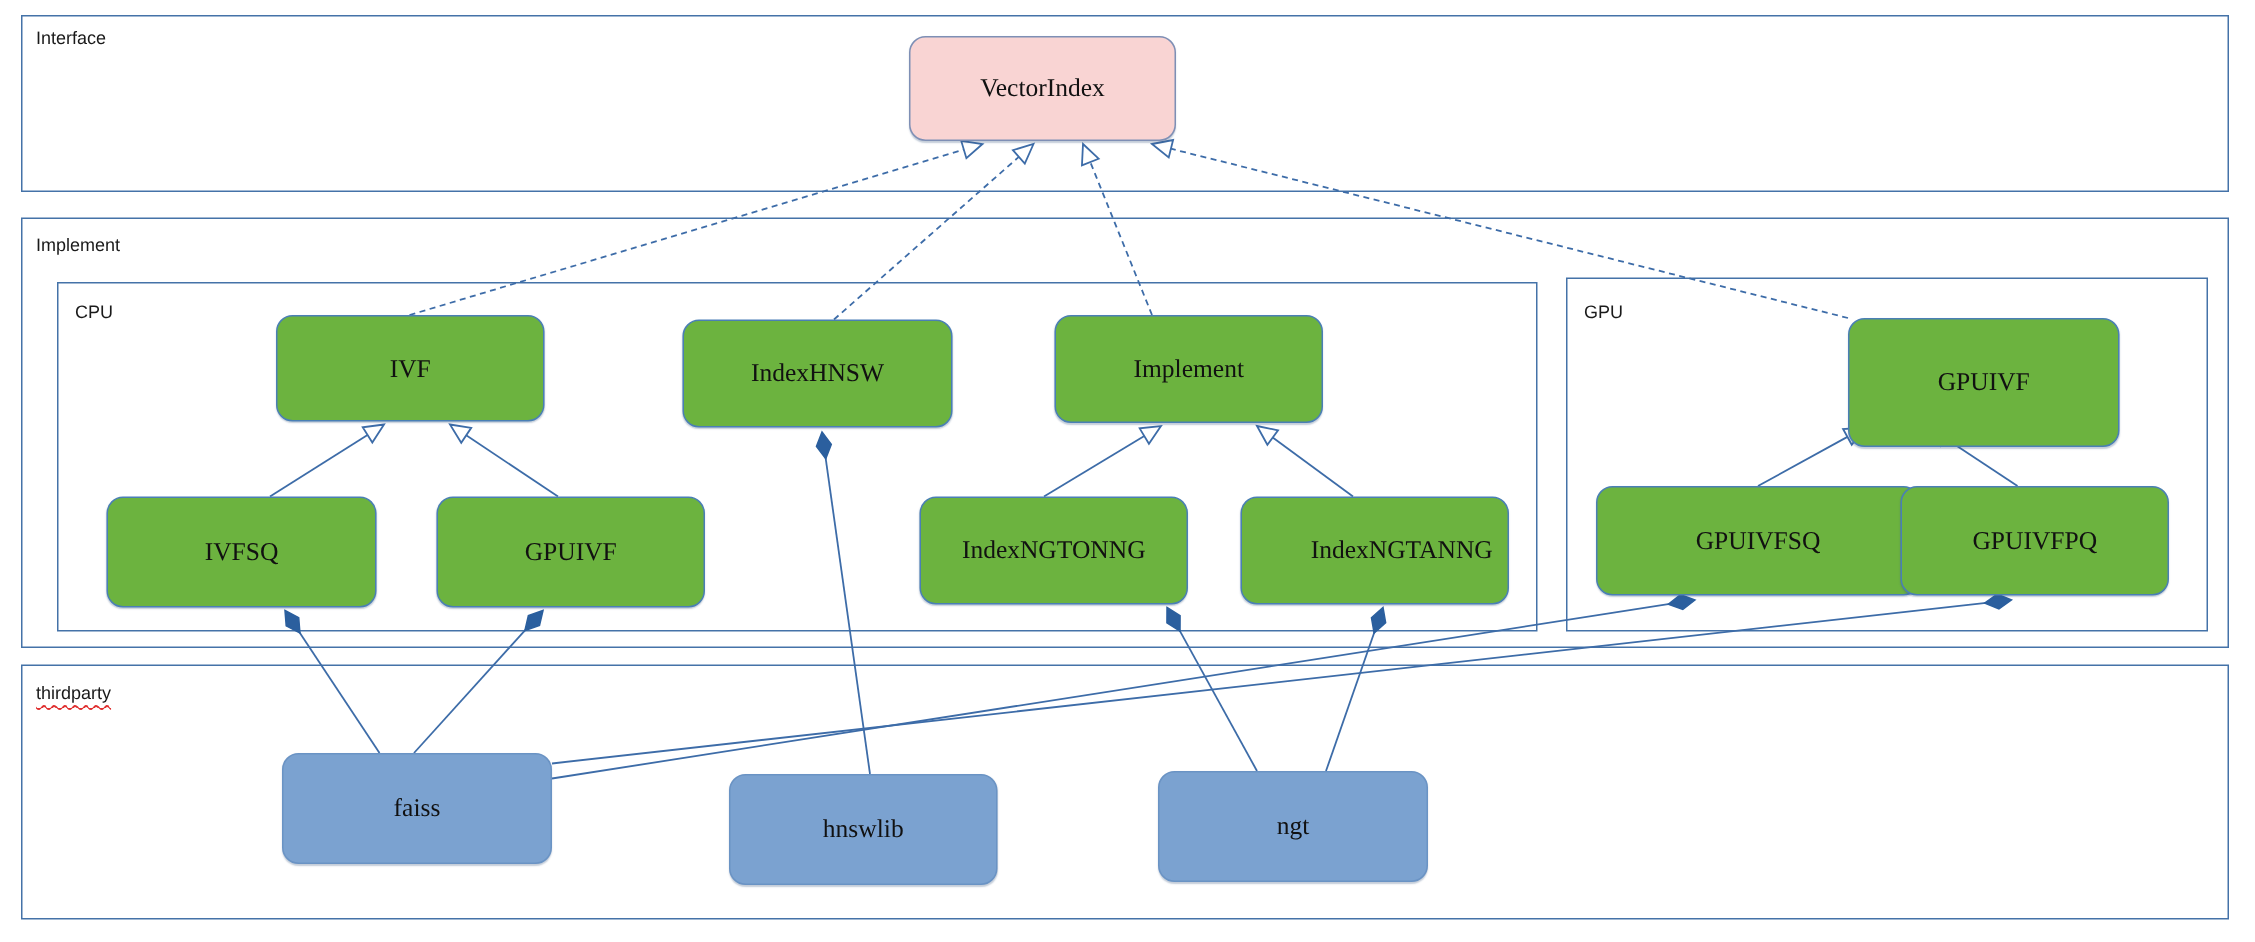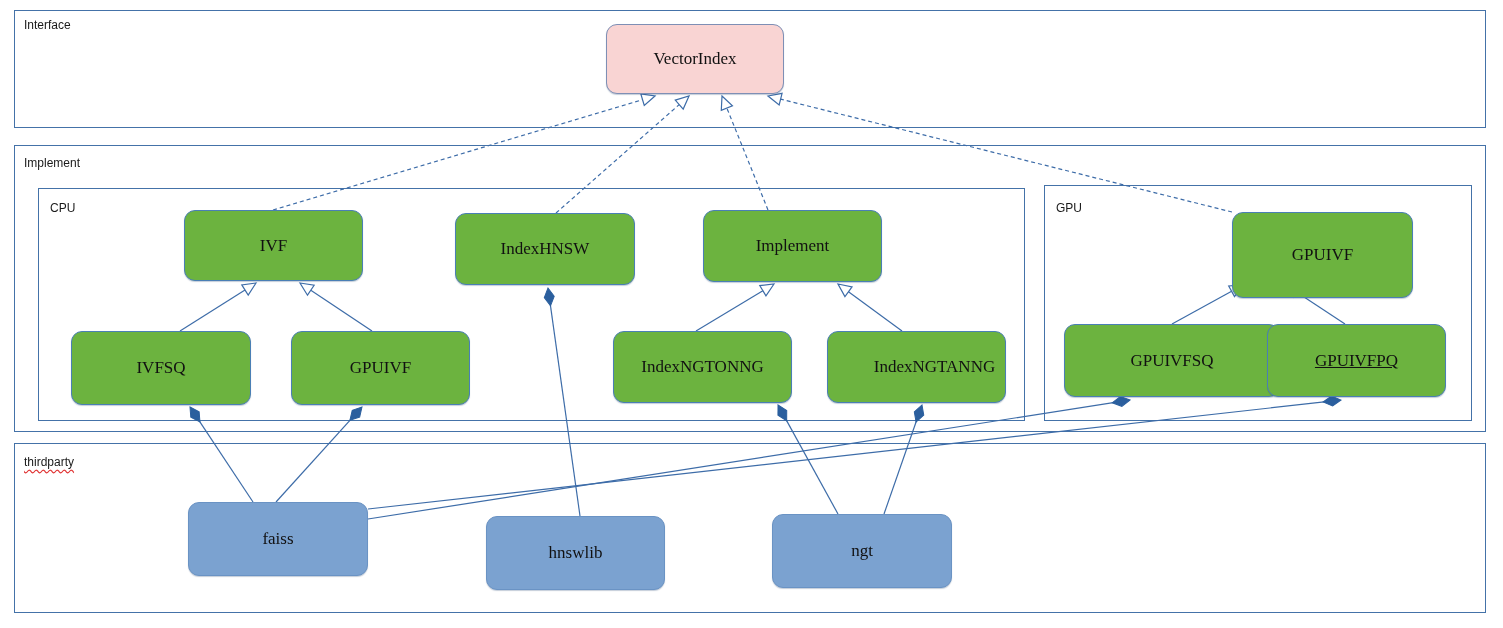--- a/index.html
+++ b/index.html
@@ -156,18 +156,18 @@
       <div class="node iface" style="left: 606px; top: 24px; width: 178px; height: 70px;">VectorIndex</div>
       <div class="node impl" style="left: 184px; top: 210px; width: 179px; height: 71px;">IVF</div>
       <div class="node impl" style="left: 455px; top: 213px; width: 180px; height: 72px;">IndexHNSW</div>
       <div class="node impl" style="left: 703px; top: 210px; width: 179px; height: 72px;">Implement</div>
       <div class="node impl" style="left: 1232px; top: 212px; width: 181px; height: 86px;">GPUIVF</div>
       <div class="node impl" style="left: 71px; top: 331px; width: 180px; height: 74px;">IVFSQ</div>
       <div class="node impl" style="left: 291px; top: 331px; width: 179px; height: 74px;">GPUIVF</div>
       <div class="node impl" style="left: 613px; top: 331px; width: 179px; height: 72px;">IndexNGTONNG</div>
       <div class="node impl" style="left: 827px; top: 331px; width: 179px; height: 72px; padding-left: 36px;">IndexNGTANNG</div>
       <div class="node impl" style="left: 1064px; top: 324px; width: 216px; height: 73px;">GPUIVFSQ</div>
-      <div class="node impl" style="left: 1267px; top: 324px; width: 179px; height: 73px; text-decoration: underline;">GPUIVFPQ</div>
+      <div class="node impl" style="left: 1267px; top: 324px; width: 179px; height: 73px;">GPUIVFPQ</div>
       <div class="node third" style="left: 188px; top: 502px; width: 180px; height: 74px;">faiss</div>
       <div class="node third" style="left: 486px; top: 516px; width: 179px; height: 74px;">hnswlib</div>
       <div class="node third" style="left: 772px; top: 514px; width: 180px; height: 74px;">ngt</div>
     </div>
 </div>
 
 </body></html>

